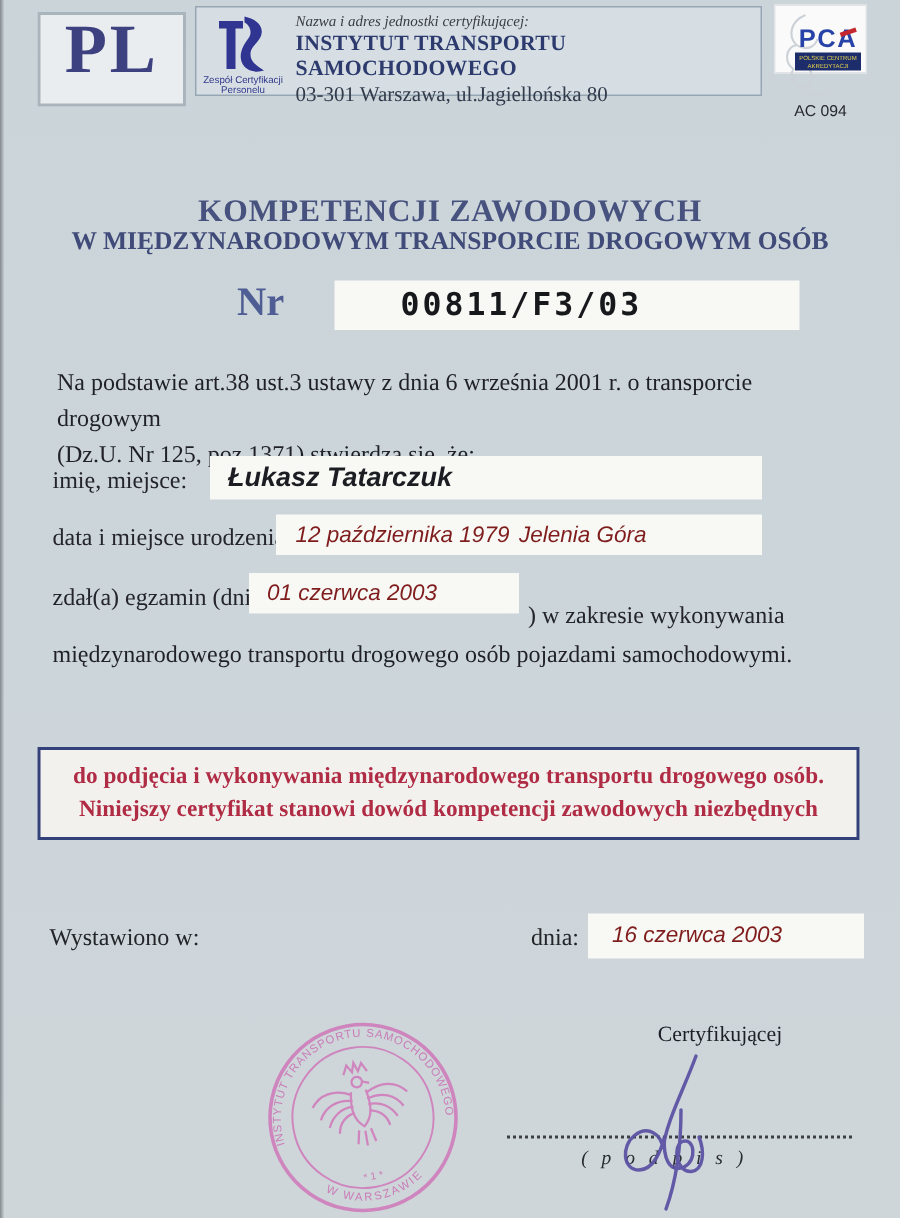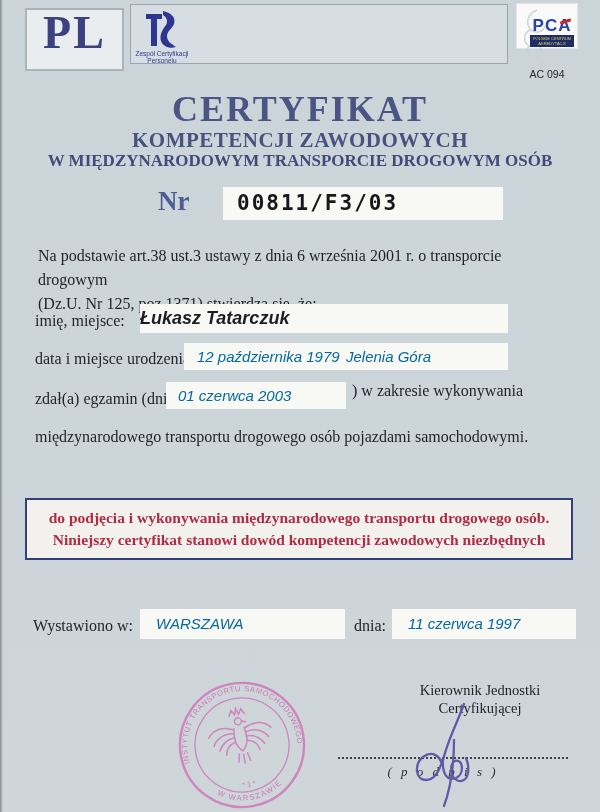--- a/index.html
+++ b/index.html
@@ -42,31 +42,31 @@
     font-size:10.5px; color:#26282c; font-family:"Liberation Sans",sans-serif; }
 
   
   .title-main { position:absolute; left:0; top:88px; width:100%; text-align:center;
     font-size:36px; font-weight:bold; color:#4a5583; letter-spacing:2px; }
   .title-sub1 { position:absolute; left:0; top:128px; width:100%; text-align:center;
     font-size:21px; font-weight:bold; color:#47527f; letter-spacing:.5px; }
   .title-sub2 { position:absolute; left:0; top:151px; width:100%; text-align:center;
     font-size:17px; font-weight:bold; color:#404b79; }
   .nr-label { position:absolute; left:158px; top:186px; font-size:27px; font-weight:bold; color:#4e5d93; }
-  .nr-box { position:absolute; left:223px; top:187px; width:280px; height:33px; background:#f8f8f5; }
+  .nr-box { position:absolute; left:223px; top:187px; width:280px; height:33px; background:#f8f8f5;padding-left:30px; }
   .nr-value { font-family:"DejaVu Sans Mono",monospace; font-weight:bold; font-size:21px;
     color:#17181c; letter-spacing:2px; line-height:33px; padding-left:14px; }
 
   
   .legal { position:absolute; left:38px; top:244px; width:532px; font-size:16px;
     color:#1f2126; line-height:24px; }
   .field-label { position:absolute; font-size:16px; color:#23252a; }
   .white-box { position:absolute; background:#f8f8f5; }
-  .value { font-family:"Liberation Sans",sans-serif; font-style:italic; color:#0369a1; }
-  .value-name { font-weight:bold; font-size:18px; line-height:29px; padding-left:0; color:#1b1d22; }
+  .value { font-family:"Liberation Sans",sans-serif; font-style:italic; color:#7f1d1d; }
+  .value-name { font-weight:bold; font-size:18px; line-height:29px; padding-left:12px; color:#1b1d22; }
   .value-sm { font-size:15px; line-height:27px; position:absolute; top:0; }
   .scope { position:absolute; left:35px; top:428px; width:540px; font-size:16px; color:#1f2126; }
 
   .notice { position:absolute; left:25px; top:498px; width:548px; height:62px;
     border:2px solid #32417a; box-sizing:border-box; background:#f3f1ee;
     display:flex; flex-direction:column; justify-content:center; text-align:center; }
   .notice div { font-size:15.5px; font-weight:bold; color:#b02c45; line-height:22px; }
 
   
   .issue-label { position:absolute; top:617px; font-size:16px; color:#23252a; }
@@ -96,41 +96,45 @@
   <div class="issuer-box">
     <div class="its-logo">
       <svg width="44" height="42" viewBox="0 0 40 42">
         <path d="M5 6 H21 V11 H16 V38 H10 V11 H5 Z" fill="#2f3590"></path>
         <path d="M22 3 C31 5 35 10 33 16 C31 21 26 23 26 28 C26 34 31 36 35 39 C29 41 22 39 20 33 C18 27 22 21 25 17 C27 14 26 9 22 7 Z" fill="#2f3590"></path>
       </svg>
     </div>
     <div class="its-caption">
       <div>Zespół Certyfikacji</div>
       <div>Personelu</div>
+    </div>
+    <div class="issuer-text">
+      <div class="issuer-label">Nazwa i adres jednostki certyfikującej:</div>
+      <div class="issuer-name">INSTYTUT TRANSPORTU SAMOCHODOWEGO</div>
+      <div class="issuer-address">03-301 Warszawa, ul.Jagiellońska 80</div>
     </div>
   </div>
 
   <div class="pca-box">
     <svg class="pca-doodle" width="62" height="62" viewBox="0 0 62 62">
       <path d="M20 6 C10 10 8 20 14 26 C6 28 6 38 12 42 C8 48 14 56 22 54 C20 60 30 62 34 56 M14 26 C20 30 26 28 28 22 M22 54 C26 48 24 42 20 40" fill="none" stroke="#ccd2d7" stroke-width="1.4"></path>
     </svg>
     <div class="pca-logo">
       <div class="pca-acronym">
         <span>PCA</span>
         <span class="pca-red-accent"></span>
       </div>
       <div class="pca-band">
         <div>POLSKIE CENTRUM</div>
         <div>AKREDYTACJI</div>
       </div>
     </div>
   </div>
   <div class="ac-number">AC 094</div>
 
-  <div class="title-main">CERTYFIKAT</div>
   <div class="title-sub1">KOMPETENCJI ZAWODOWYCH</div>
   <div class="title-sub2">W MIĘDZYNARODOWYM TRANSPORCIE DROGOWYM OSÓB</div>
 
   <div class="nr-label">Nr</div>
   <div class="nr-box white-box">
     <div class="nr-value">00811/F3/03</div>
   </div>
 
   <div class="legal">
     <div>Na podstawie art.38 ust.3 ustawy z dnia 6 września 2001 r. o transporcie drogowym</div>
@@ -145,40 +149,36 @@
   <div class="field-label" style="left:35px; top:350px;">data i miejsce urodzenia:</div>
   <div class="white-box" style="left:184px; top:343px; width:324px; height:27px;">
     <span class="value value-sm" style="left:13px;">12 października 1979</span>
     <span class="value value-sm" style="left:162px;">Jelenia Góra</span>
   </div>
 
   <div class="field-label" style="left:35px; top:390px;">zdał(a) egzamin (dnia</div>
   <div class="white-box" style="left:166px; top:382px; width:180px; height:27px;">
     <span class="value value-sm" style="left:12px;">01 czerwca 2003</span>
   </div>
-  <div class="field-label" style="left:352px; top:382px;">) w zakresie wykonywania</div>
+  <div class="field-label" style="left:352px; top:402px;">) w zakresie wykonywania</div>
 
   <div class="scope">międzynarodowego transportu drogowego osób pojazdami samochodowymi.</div>
 
   <div class="notice">
     <div>do podjęcia i wykonywania międzynarodowego transportu drogowego osób.</div>
     <div>Niniejszy certyfikat stanowi dowód kompetencji zawodowych niezbędnych</div>
   </div>
 
   <div class="issue-label" style="left:33px;">Wystawiono w:</div>
-  <div class="issue-box" style="left:140px; width:205px;">
-    <span class="value">WARSZAWA</span>
-  </div>
   <div class="issue-label" style="left:354px;">dnia:</div>
   <div class="issue-box" style="left:392px; width:184px;">
-    <span class="value">11 czerwca 1997</span>
+    <span class="value">16 czerwca 2003</span>
   </div>
 
   <div class="signer-title">
-    <div>Kierownik Jednostki</div>
     <div>Certyfikującej</div>
   </div>
 
   <svg class="stamp-svg" width="150" height="150" viewBox="-75 -75 150 150">
     <defs>
       <path id="arcTop" d="M -52 19 A 55 55 0 1 1 52 19" fill="none"></path>
       <path id="arcBot" d="M -42 36 A 55 55 0 0 0 42 36" fill="none"></path>
     </defs>
     <g opacity="0.78">
       <circle r="62" fill="none" stroke="#cf6fb5" stroke-width="2.4"></circle>

